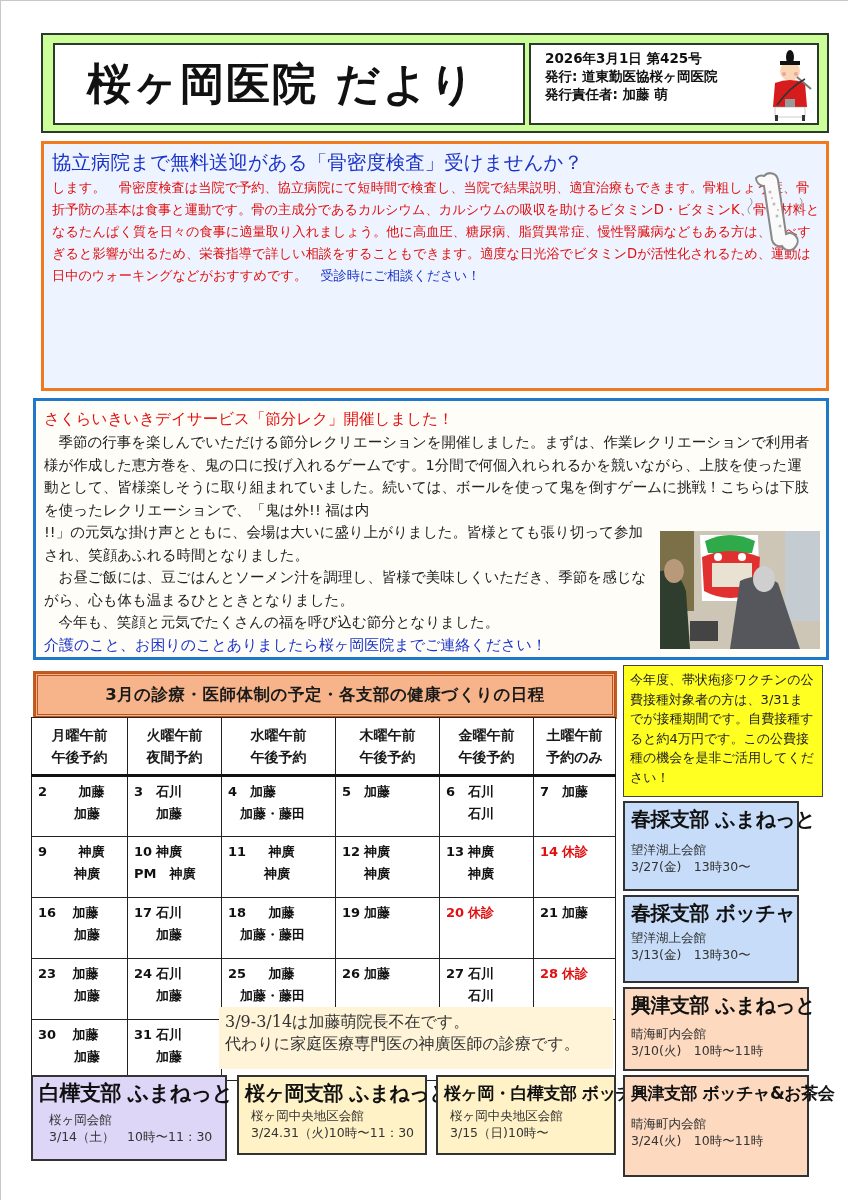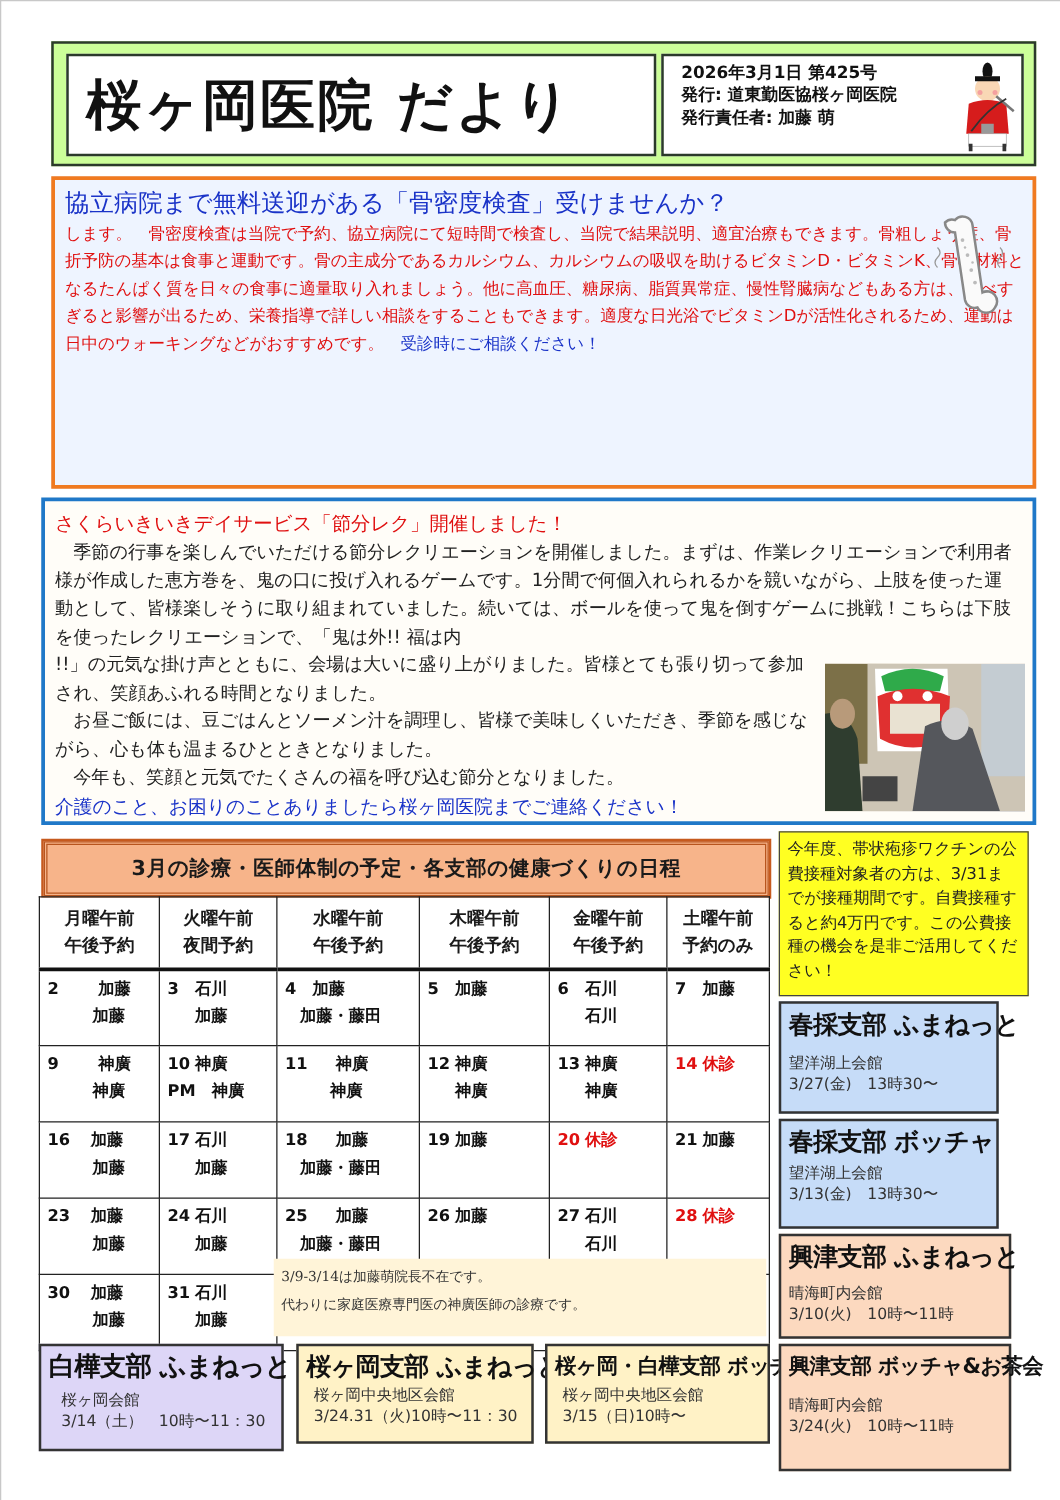--- a/index.html
+++ b/index.html
@@ -1,21 +1,21 @@
 <!DOCTYPE html>
 <html><head>
 <meta charset="utf-8">
 <style>
   * { box-sizing: border-box; margin: 0; padding: 0; }
   body { width: 848px; height: 1200px; background: #ffffff; font-family: "DejaVu Sans", sans-serif; position: relative; overflow: hidden; border-left: 1px solid #c8c8c8; border-top: 1px solid #c8c8c8; }
   .abs { position: absolute; }
 
   
   .header { left: 40px; top: 32px; width: 788px; height: 100px; background: #ccff99; border: 2px solid #2b3a2b; }
-  .title-box { left: 10px; top: 8px; width: 472px; height: 82px; background: #fff; border: 2px solid #2b3a2b; display: flex; align-items: center; padding-left: 14px; }
+  .title-box { left: 10px; top: 8px; width: 472px; height: 82px; background: #fff; border: 2px solid #2b3a2b; display: flex; align-items: center; padding-left: 32px; }
   .title-box span { font-size: 44px; font-weight: bold; letter-spacing: 2px; color: #111; }
   .info-box { left: 486px; top: 8px; width: 290px; height: 82px; background: #fff; border: 2px solid #2b3a2b; padding: 4px 0 0 14px; }
   .info-line { font-size: 13.5px; font-weight: bold; line-height: 18px; color: #111; white-space: nowrap; }
   .mascot { left: 236px; top: 4px; width: 46px; height: 74px; }
 
   
   .sec1 { left: 40px; top: 140px; width: 788px; height: 250px; background: #eef4ff; border: 3px solid #f07a20; padding: 5px 8px 0 8px; }
   .sec1 h2 { font-size: 19.5px; font-weight: normal; color: #1a33c8; line-height: 28px; white-space: nowrap; }
   .sec1 p { font-size: 13.2px; color: #e01010; line-height: 22px; width: 700px; }
   .sec1 .para-wide { width: 768px; }
@@ -40,21 +40,21 @@
   .cal { left: 30px; top: 716px; border-collapse: collapse; }
   .cal td, .cal th { border: 1.5px solid #222; vertical-align: top; }
   .cal th { height: 58px; font-size: 14px; font-weight: bold; color: #1a1a1a; line-height: 22px; text-align: center; vertical-align: middle; background: #fff; }
   .cal tr.r1 th { border-bottom: 3px solid #111; }
   .cal td { height: 61px; font-size: 13px; font-weight: bold; color: #111; padding: 4px 0 0 6px; line-height: 22px; background: #fff; }
   .cal .num { display: inline-block; min-width: 22px; }
   .cal .red { color: #e01010; }
   .cal .l2 { display: block; }
 
   .absent-note { left: 218px; top: 1006px; width: 394px; height: 62px; background: #fff4d8; padding: 4px 0 0 6px; }
-  .absent-note p { font-family: "DejaVu Serif", serif; font-size: 11px; color: #333; line-height: 22px; white-space: nowrap; }
+  .absent-note p { font-family: "DejaVu Serif", serif; font-size: 16px; color: #333; line-height: 22px; white-space: nowrap; }
 
   
   .vaccine { left: 622px; top: 664px; width: 200px; height: 132px; background: #ffff22; border: 1.5px solid #444; padding: 4px 6px; }
   .vaccine p { font-size: 13px; color: #222; line-height: 19.5px; }
 
   
   .evt { border: 2px solid #333; padding: 2px 6px; }
   .evt .et { font-size: 20px; font-weight: bold; color: #111; white-space: nowrap; line-height: 28px; letter-spacing: -0.5px; }
   .evt .ev { font-size: 12.5px; color: #333; line-height: 17px; white-space: nowrap; }
   .blue { background: #c6dcf8; }

